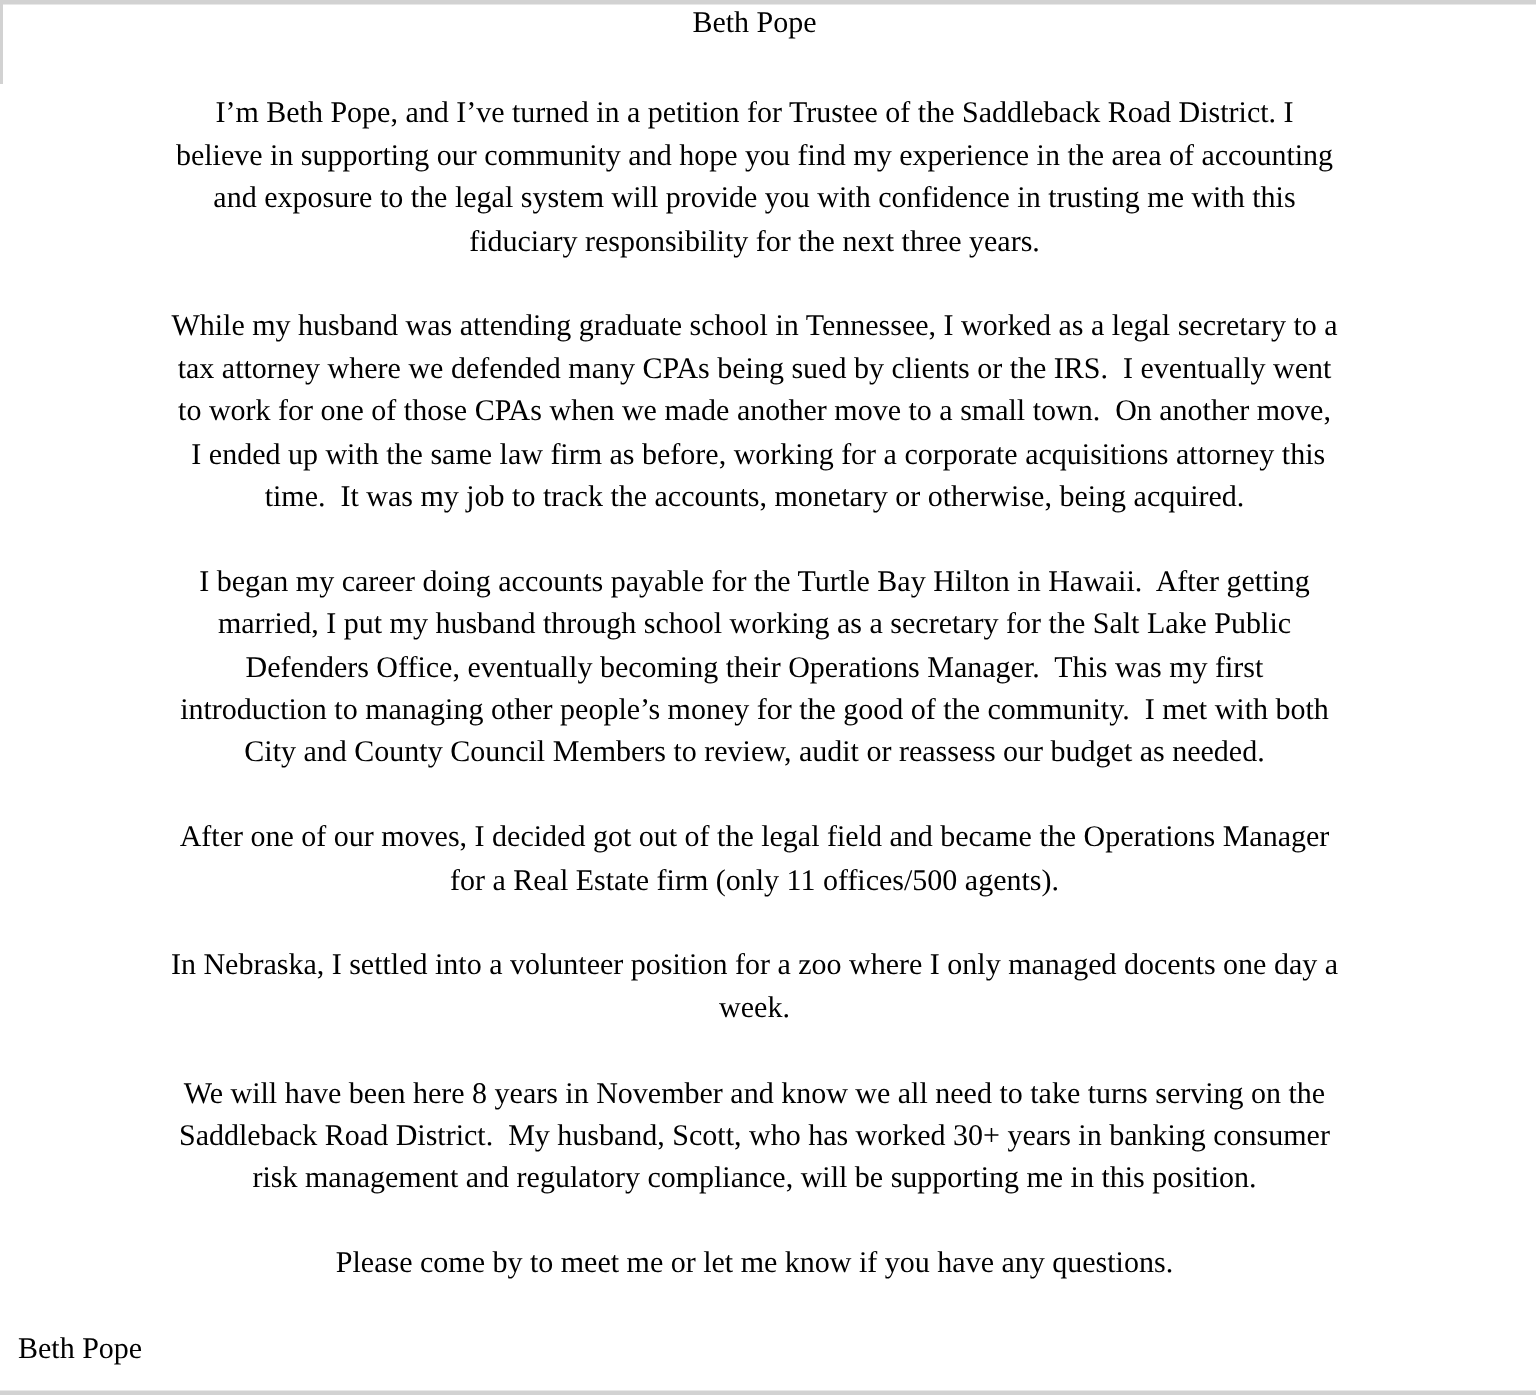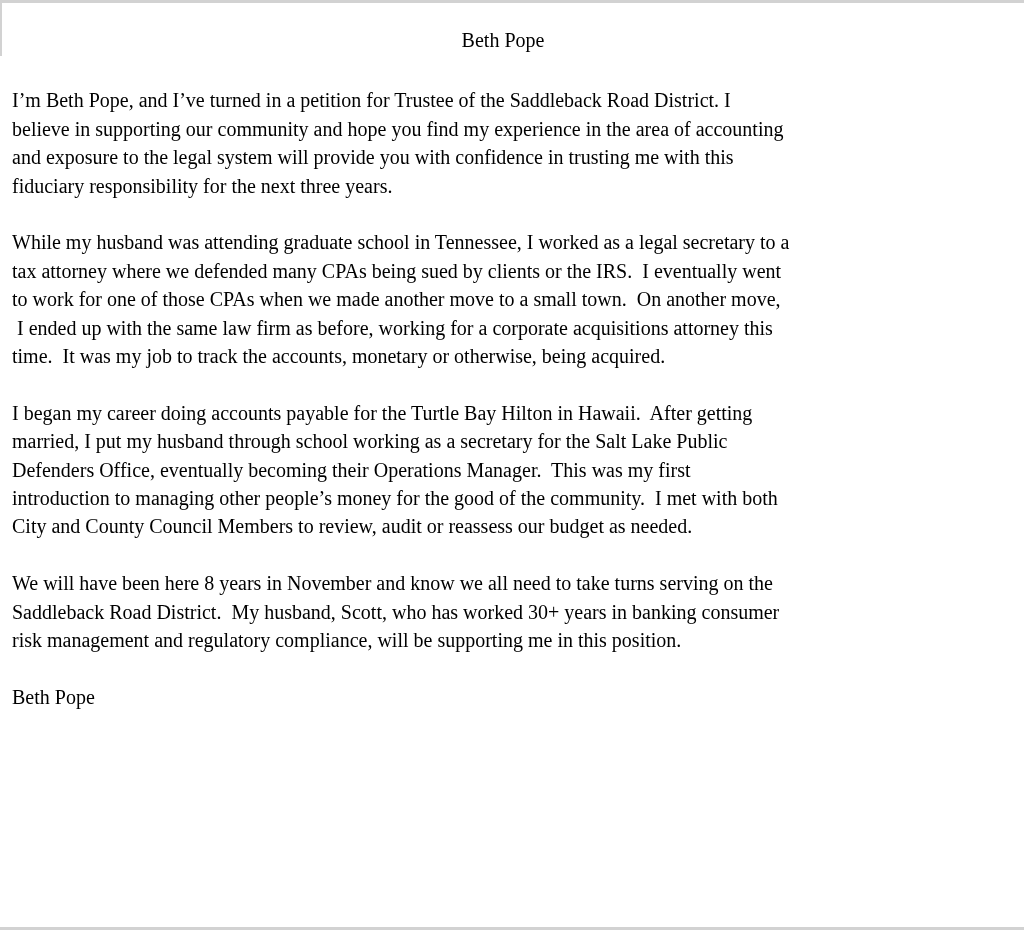--- a/index.html
+++ b/index.html
@@ -19,34 +19,35 @@
     position: absolute;
     background: #d2d2d2;
   }
   .edge-top    { top: 0; left: 0; width: 1024px; height: 3px; }
   .edge-bottom { bottom: 0; left: 0; width: 1024px; height: 3px; }
   .edge-left   { top: 0; left: 0; width: 2px; height: 56px; }
   .page {
     box-sizing: border-box;
     width: 1024px;
     height: 930px;
-    padding: 26px 30px 0 12px;
+    padding: 1px 30px 0 12px;
     font-size: 20px;
     line-height: 28.4px;
   }
   .letter-title {
     margin: 0 0 32px 0;
     font-size: 20px;
     font-weight: normal;
     text-align: center;
     white-space: pre-wrap;
   }
   .para {
     margin: 0 0 28.4px 0;
     white-space: pre-wrap;
+    text-align: center;
   }
   .signature {
     margin: 0;
     white-space: pre-wrap;
   }
 </style>
 </head>
 <body>
 
 <div class="edge edge-top"></div>
@@ -61,19 +62,24 @@
   <p class="para">While my husband was attending graduate school in Tennessee, I worked as a legal secretary to a
 tax attorney where we defended many CPAs being sued by clients or the IRS.  I eventually went
 to work for one of those CPAs when we made another move to a small town.  On another move,
  I ended up with the same law firm as before, working for a corporate acquisitions attorney this
 time.  It was my job to track the accounts, monetary or otherwise, being acquired.</p>
   <p class="para">I began my career doing accounts payable for the Turtle Bay Hilton in Hawaii.  After getting
 married, I put my husband through school working as a secretary for the Salt Lake Public
 Defenders Office, eventually becoming their Operations Manager.  This was my first
 introduction to managing other people’s money for the good of the community.  I met with both
 City and County Council Members to review, audit or reassess our budget as needed.</p>
+  <p class="para">After one of our moves, I decided got out of the legal field and became the Operations Manager
+for a Real Estate firm (only 11 offices/500 agents).</p>
+  <p class="para">In Nebraska, I settled into a volunteer position for a zoo where I only managed docents one day a
+week.</p>
   <p class="para">We will have been here 8 years in November and know we all need to take turns serving on the
 Saddleback Road District.  My husband, Scott, who has worked 30+ years in banking consumer
 risk management and regulatory compliance, will be supporting me in this position.</p>
+  <p class="para">Please come by to meet me or let me know if you have any questions.</p>
   <p class="signature">Beth Pope</p>
 </div>
 
 <div class="edge edge-bottom"></div>
 
 </body></html>

